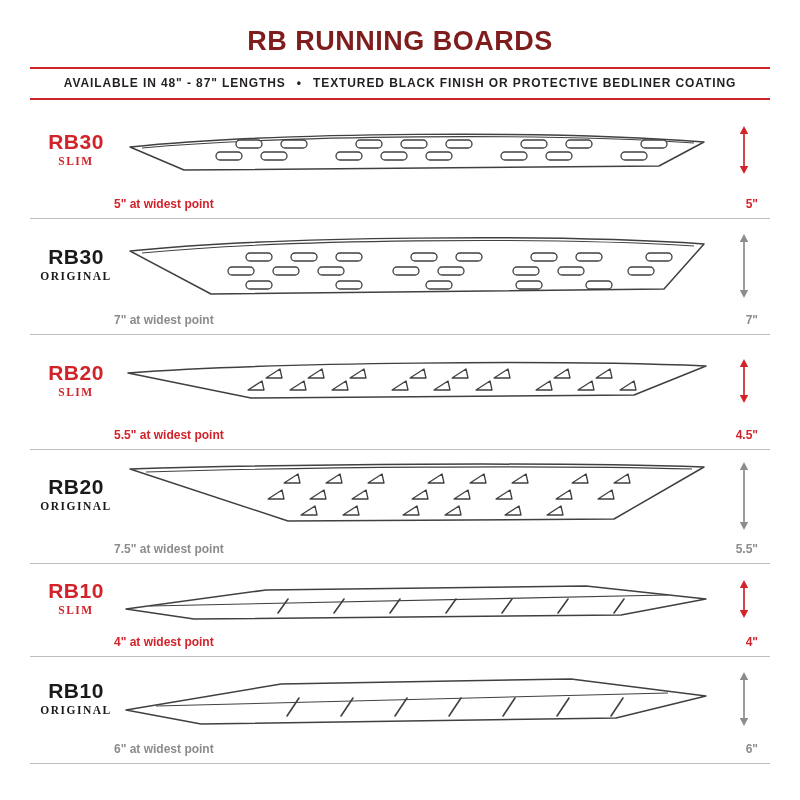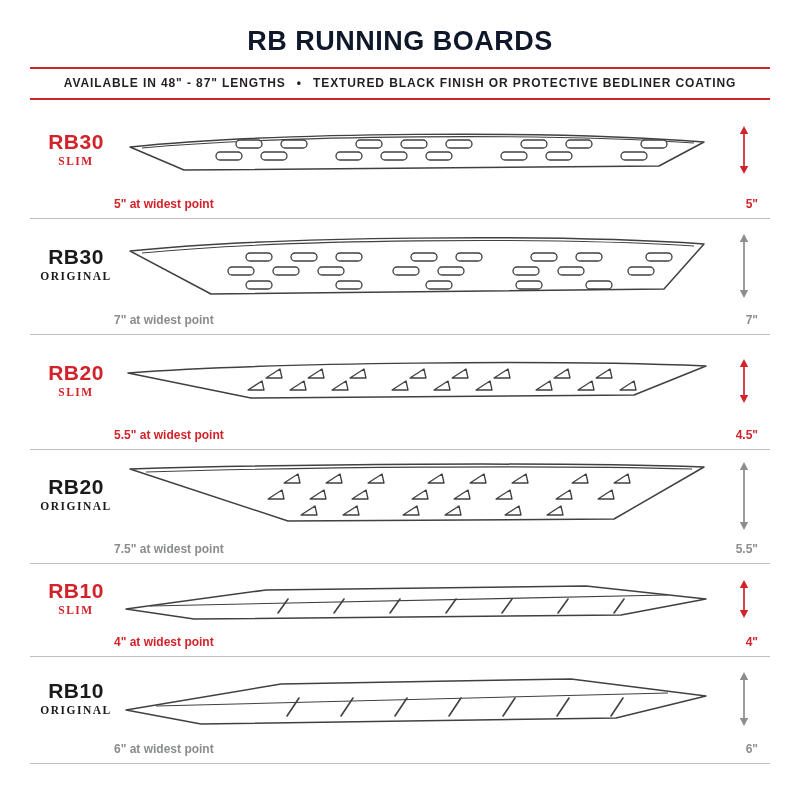--- a/index.html
+++ b/index.html
@@ -1,21 +1,21 @@
 <!DOCTYPE html>
 <html style="--red: #d2232a; --gray: #8a8c8e;"><head>
 <meta charset="utf-8">
 <style>
   * { box-sizing: border-box; margin: 0; padding: 0; }
   html, body { width: 800px; height: 800px; background: #fff; overflow: hidden;
     font-family: "Liberation Sans", sans-serif; }
   :root { --red: #d2232a; --gray: #8a8c8e; }
 
   header { text-align: center; padding-top: 26px; }
-  .page-title { font-size: 27px; font-weight: bold; letter-spacing: .5px; color: #0f172a; }
+  .page-title { font-size: 27px; font-weight: bold; letter-spacing: .5px; color: #7f1d1d; }
   .subtitle { margin: 10px 30px 0; border-top: 2px solid var(--red); border-bottom: 2px solid var(--red);
     padding: 7px 0 8px; font-size: 12px; font-weight: bold; letter-spacing: .9px;
     color: #231f20; white-space: nowrap; text-align: center; }
 
   #sections { margin: 4px 30px 0; }
   .board-row { position: relative; border-bottom: 1px solid #bcbec0; }
 
   .model { position: absolute; left: 0; top: 0; bottom: 26px; width: 92px;
     display: flex; flex-direction: column; align-items: center; justify-content: center; text-align: right; }
   .model-name { font-size: 21px; font-weight: bold; letter-spacing: .5px; }

